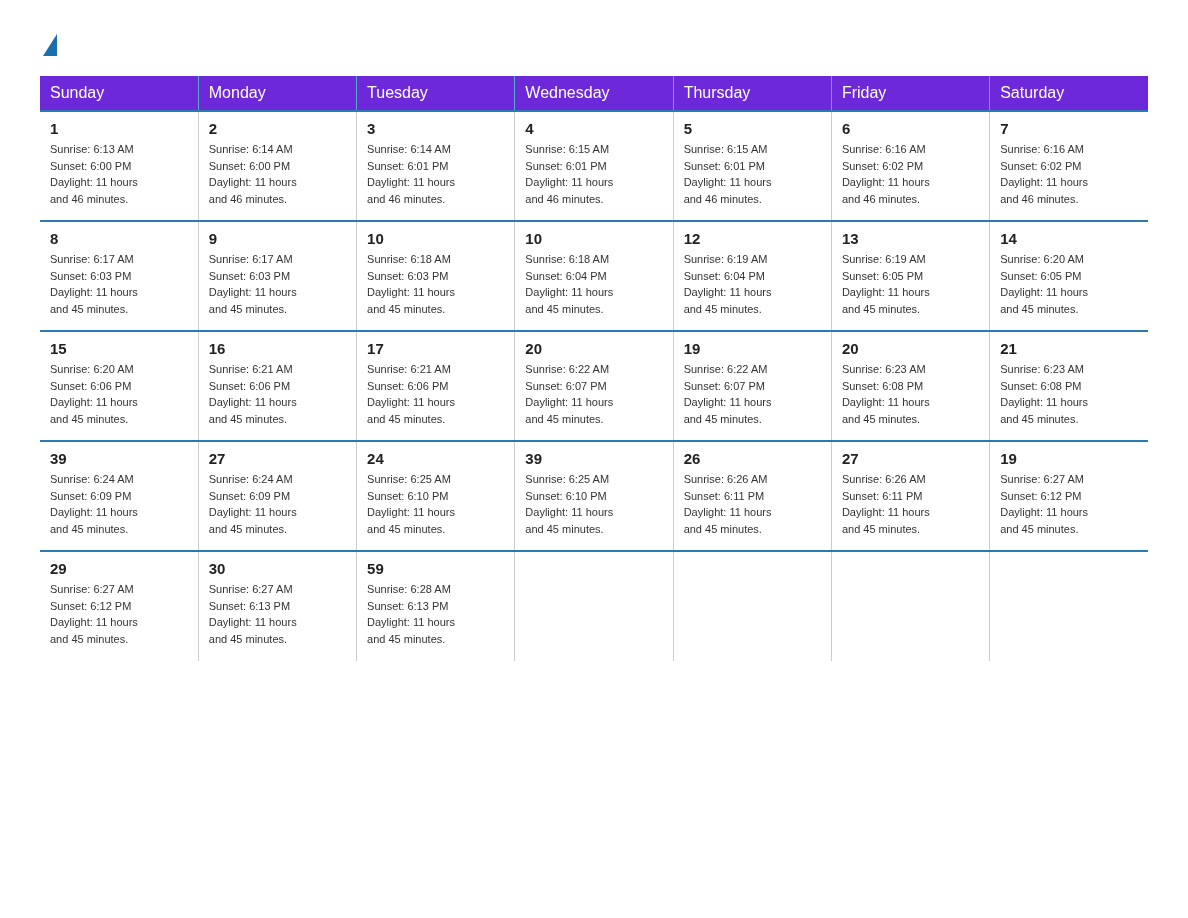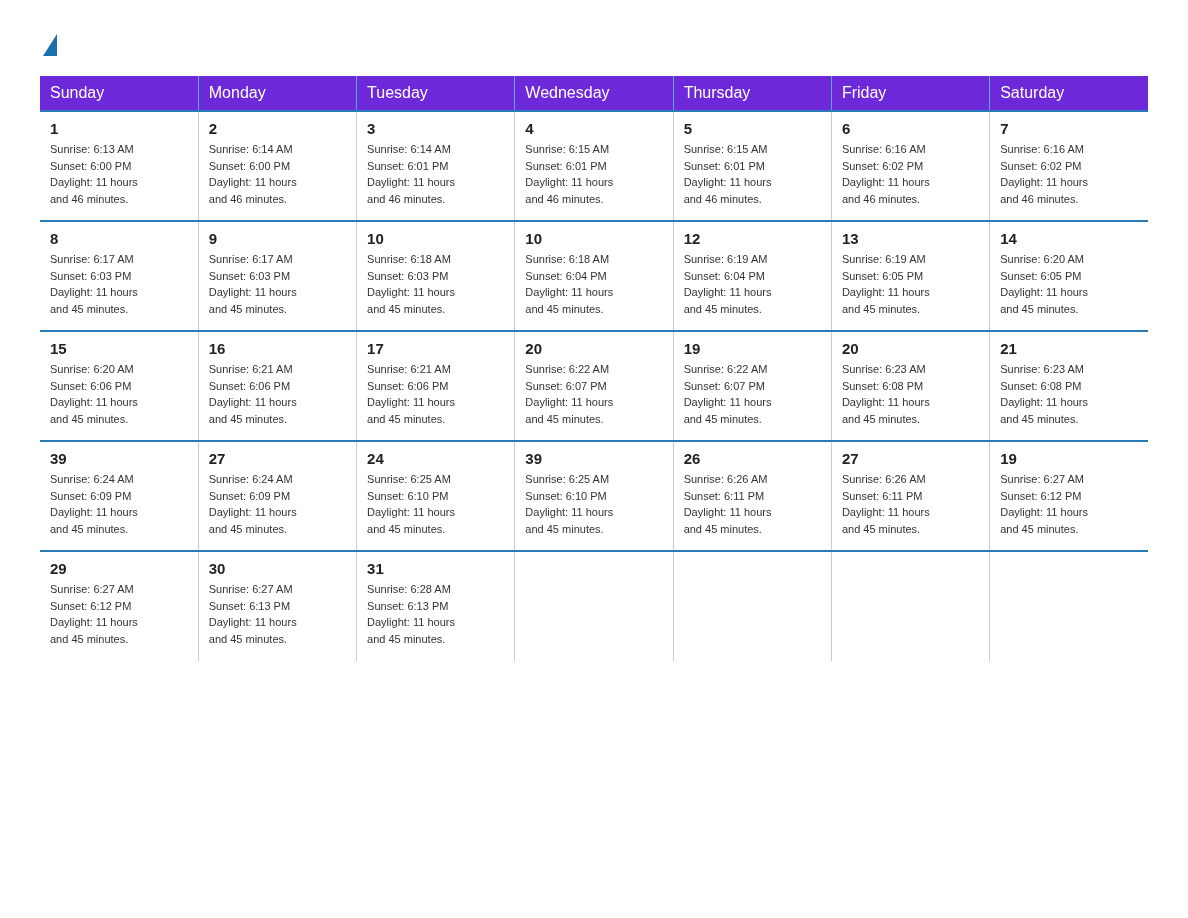--- a/index.html
+++ b/index.html
@@ -411,21 +411,21 @@
         <td>
         <div class="day-number">30</div>
         <div class="day-info">
           Sunrise: 6:27 AM<br>
           Sunset: 6:13 PM<br>
           Daylight: 11 hours<br>
           and 45 minutes.
         </div>
       </td>
         <td>
-        <div class="day-number">31</div>
+        <div class="day-number">59</div>
         <div class="day-info">
           Sunrise: 6:28 AM<br>
           Sunset: 6:13 PM<br>
           Daylight: 11 hours<br>
           and 45 minutes.
         </div>
       </td>
         <td class="empty-cell"></td>
         <td class="empty-cell"></td>
         <td class="empty-cell"></td>

